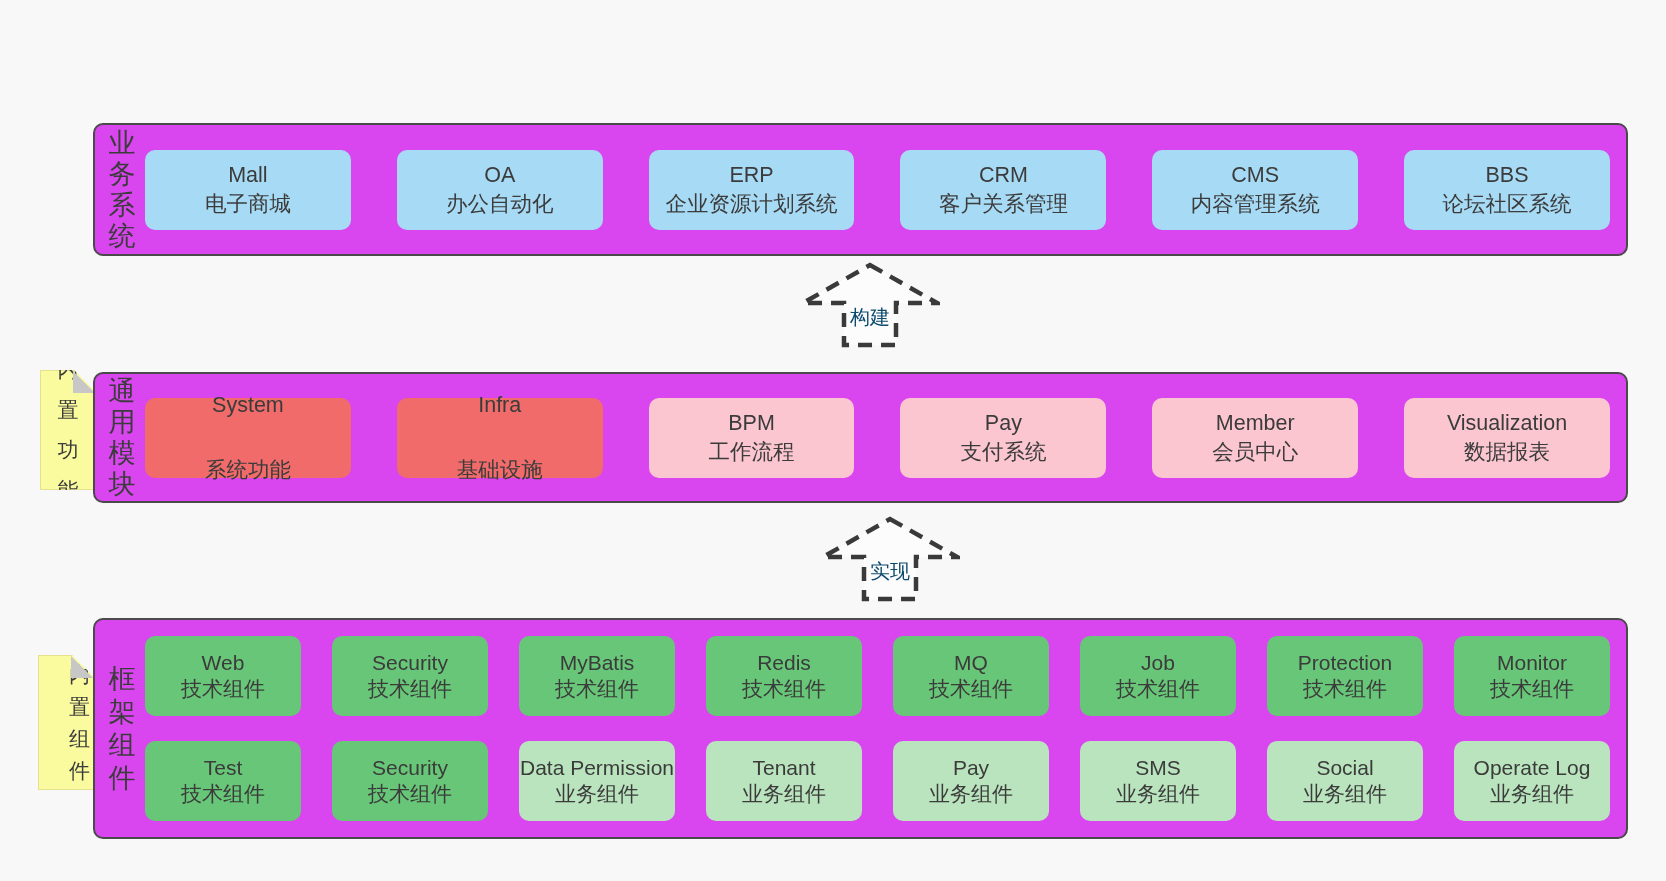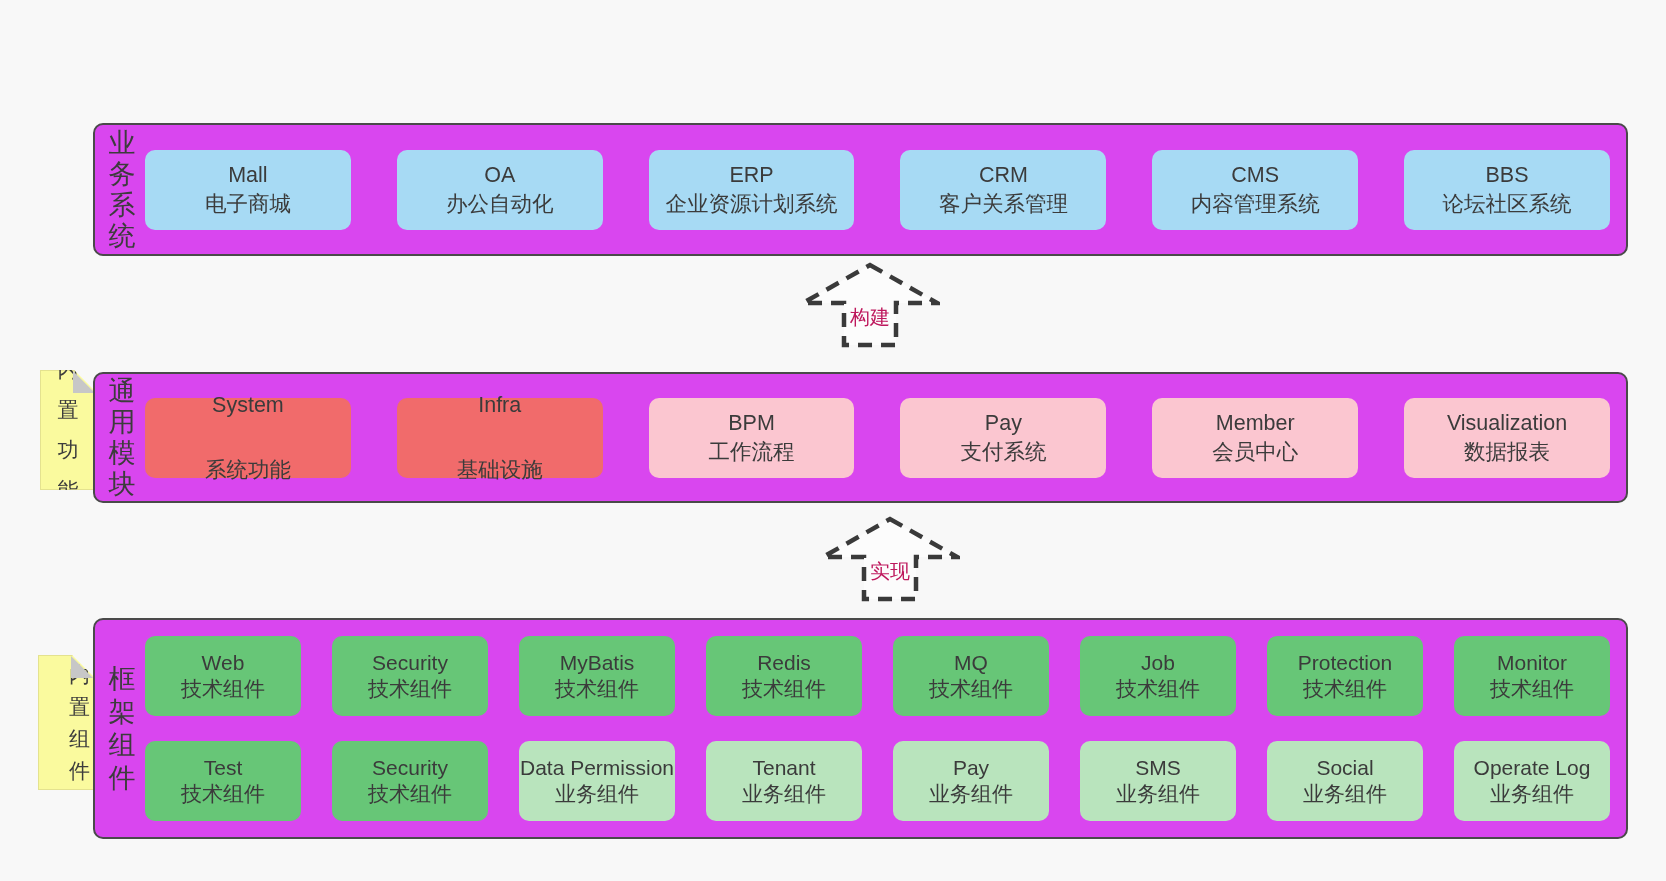--- a/index.html
+++ b/index.html
@@ -91,21 +91,21 @@
   #note-components .note-text { line-height:32px; }
 
   
   .arrow-wrap { position:absolute; width:140px; height:86px; z-index:0; }
   #arrow-build     { left:800px; top:262px; }
   #arrow-implement { left:820px; top:516px; }
   .arrow-wrap svg { display:block; }
   .arrow-label {
     position:absolute; left:50%; top:44px; transform:translateX(-50%);
     background:#fcfcfc; padding:0 3px;
-    font-size:20px; line-height:22px; color:#be185d;
+    font-size:20px; line-height:22px; color:#0c4a6e;
     white-space:nowrap;
   }
 </style>
 </head>
 <body>
 
 <div id="canvas">
 
   <div class="note" id="note-modules">
     <div class="fold"></div>

